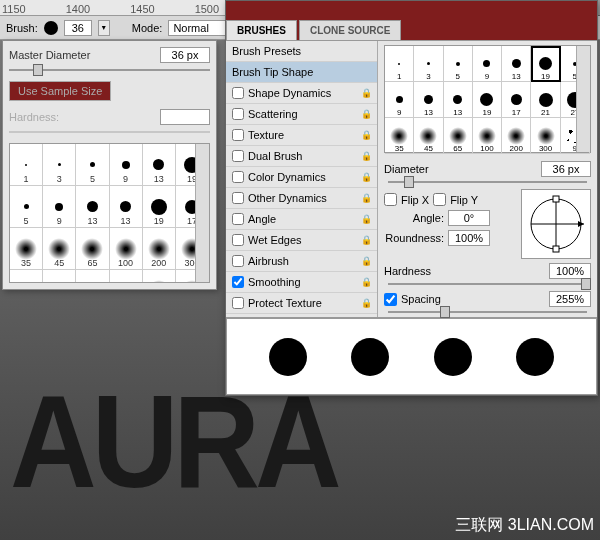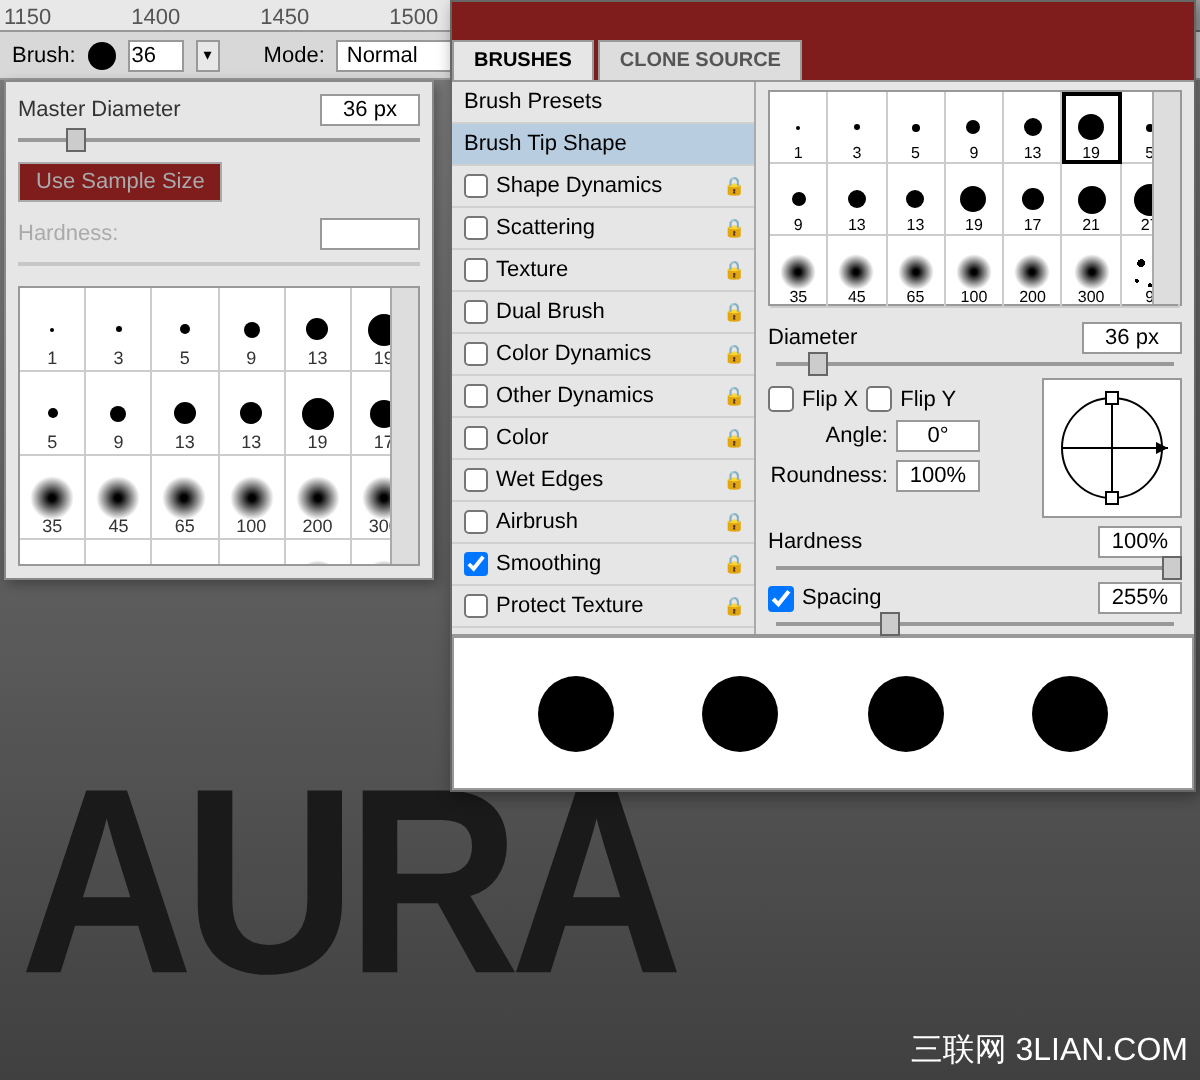--- a/index.html
+++ b/index.html
@@ -4,21 +4,21 @@
 <style>
 * { box-sizing: border-box; margin: 0; padding: 0; font-family: Tahoma, Arial, sans-serif; font-size: 11px; }
 body { width: 600px; height: 540px; background: linear-gradient(to bottom, #808080 0%, #606060 50%, #404040 100%); position: relative; overflow: hidden; }
 .canvas-text { position: absolute; bottom: 30px; left: 10px; font-size: 120px; font-weight: 900; color: #1a1a1a; letter-spacing: -5px; font-family: Arial Black, sans-serif; transform: scaleY(1.1); }
 .ruler { position: absolute; top: 0; left: 0; right: 0; height: 16px; background: #e8e8e8; border-bottom: 1px solid #999; font-size: 9px; color: #555; display: flex; align-items: flex-end; padding-left: 2px; }
 .ruler span { margin-right: 40px; }
 .watermark-tr { position: absolute; top: 0; right: 0; background: rgba(0,0,0,0.3); color: #fff; font-size: 10px; padding: 2px 6px; }
 .watermark-br { position: absolute; bottom: 4px; right: 6px; color: #fff; font-size: 16px; }
 .options-bar { position: absolute; top: 16px; left: 0; right: 0; height: 24px; background: #d8d8d8; border-bottom: 1px solid #999; display: flex; align-items: center; padding: 0 6px; gap: 6px; }
 .brush-swatch { width: 14px; height: 14px; border-radius: 50%; background: #000; }
-.brush-size-box { width: 28px; border: 1px solid #999; background: #fff; padding: 1px; }
+.brush-size-box { width: 28px; border: 1px solid #999; background: #fff; text-align: center; padding: 1px; }
 .dropdown-arrow { width: 12px; height: 16px; border: 1px solid #999; background: #e8e8e8; display: flex; align-items: center; justify-content: center; font-size: 8px; }
 .mode-select { border: 1px solid #999; background: #fff; padding: 1px 4px; width: 90px; }
 
 .brush-picker { position: absolute; top: 40px; left: 2px; width: 215px; background: #e6e6e6; border: 1px solid #888; box-shadow: 2px 2px 6px rgba(0,0,0,0.3); padding: 6px; }
 .bp-row { display: flex; align-items: center; margin-bottom: 6px; gap: 18px; }
 .bp-label { color: #333; }
 .bp-input { width: 50px; border: 1px solid #999; background: #fff; text-align: center; padding: 1px; }
 .slider-track { width: 100%; height: 2px; background: #999; position: relative; margin: 4px 0 10px; }
 .slider-thumb { position: absolute; top: -5px; width: 10px; height: 12px; background: #ccc; border: 1px solid #666; }
 .use-sample { border: 1px solid #aaa; background: #7f1d1d; color: #aaa; padding: 3px 8px; display: inline-block; margin-bottom: 8px; }
@@ -229,21 +229,21 @@
             <span>Color Dynamics</span>
             <span class="lock">🔒</span>
           </div>
           <div class="item">
             <input type="checkbox" style="">
             <span>Other Dynamics</span>
             <span class="lock">🔒</span>
           </div>
           <div class="item">
             <input type="checkbox" style="">
-            <span>Color</span>
+            <span>Angle</span>
             <span class="lock">🔒</span>
           </div>
           <div class="item">
             <input type="checkbox" style="">
             <span>Wet Edges</span>
             <span class="lock">🔒</span>
           </div>
           <div class="item">
             <input type="checkbox" style="">
             <span>Airbrush</span>

